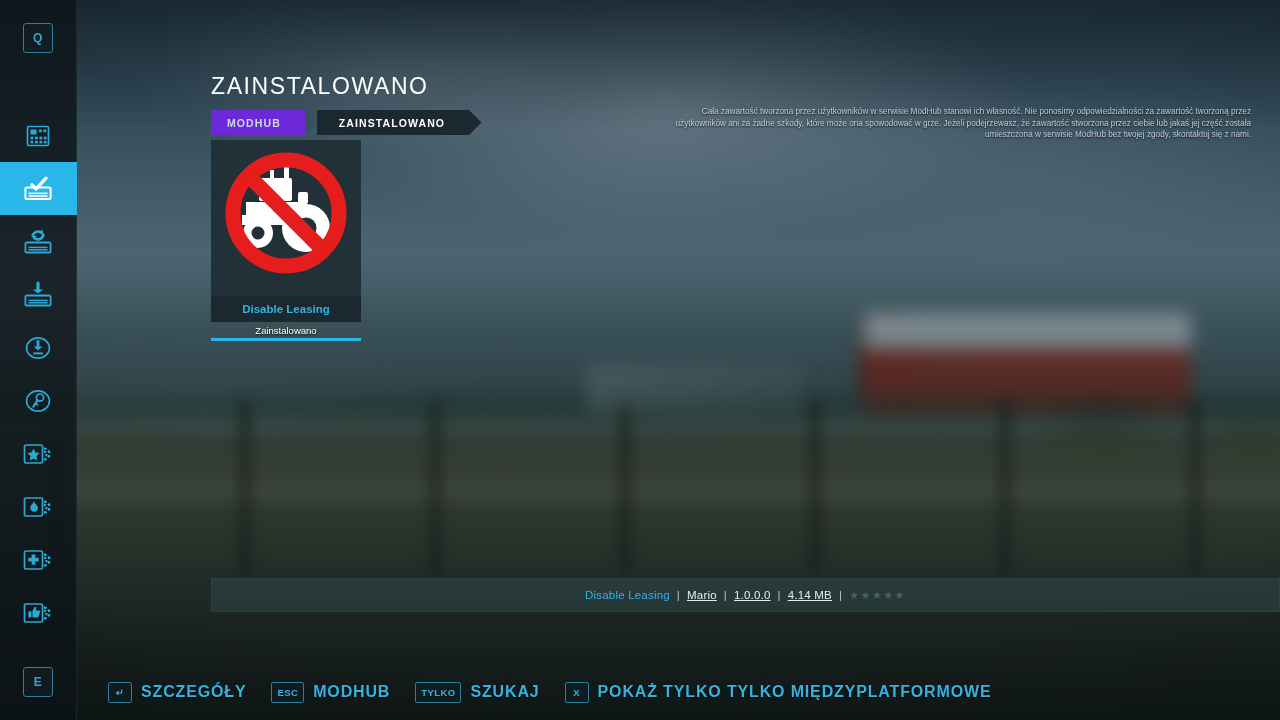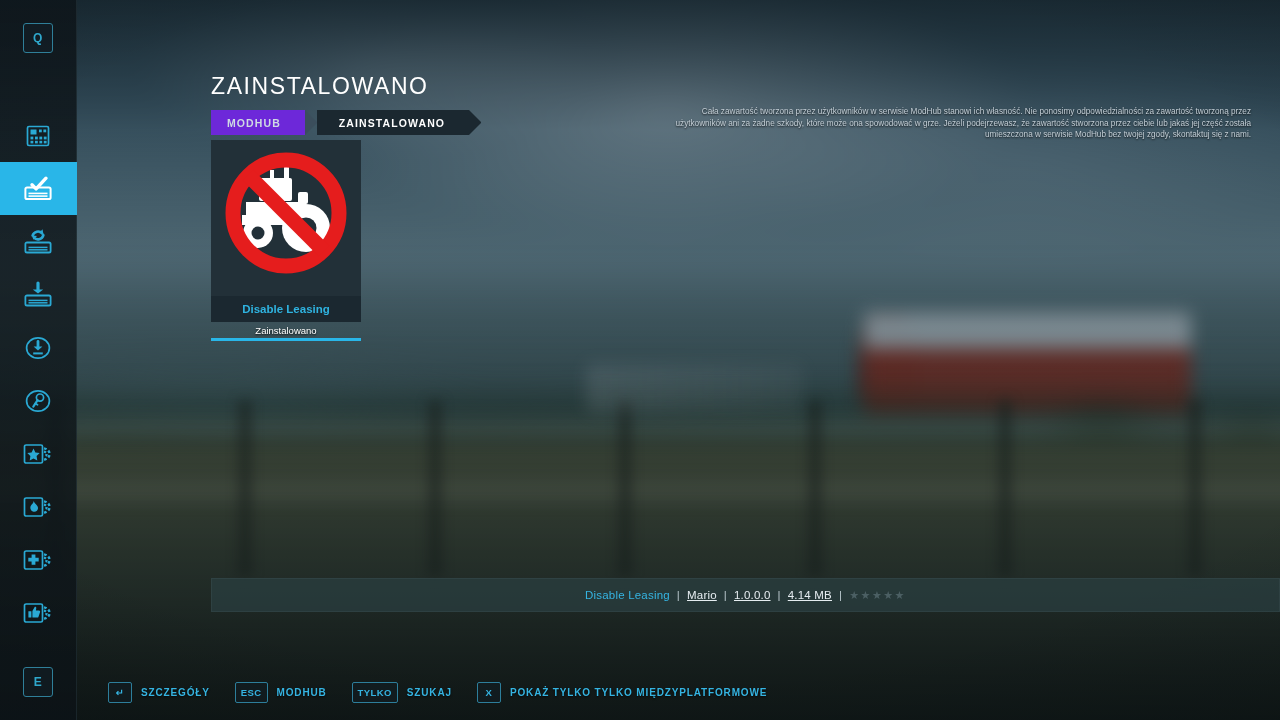--- a/index.html
+++ b/index.html
@@ -166,21 +166,21 @@
   }
   .help { display:flex; align-items:center; gap:9px; }
   .help .keycap {
     min-width:24px; height:21px; padding:0 5px;
     border:1px solid #2d7e9b; border-radius:2px;
     display:flex; align-items:center; justify-content:center;
     color:#35b4e2; font-size:9.5px; font-weight:bold; letter-spacing:.4px;
     background:rgba(18,32,40,.45);
   }
   .help .lbl {
-    color:#35b4e2; font-size:10px; font-weight:bold; letter-spacing:.85px;
+    color:#35b4e2; font-size:16px; font-weight:bold; letter-spacing:.85px;
     text-shadow:0 1px 2px rgba(0,0,0,.7);
   }
 </style>
 </head>
 <body>
 
 <div id="bg">
   <div class="bg-layer">
     <div class="sky"></div>
     <div class="hills"></div>

